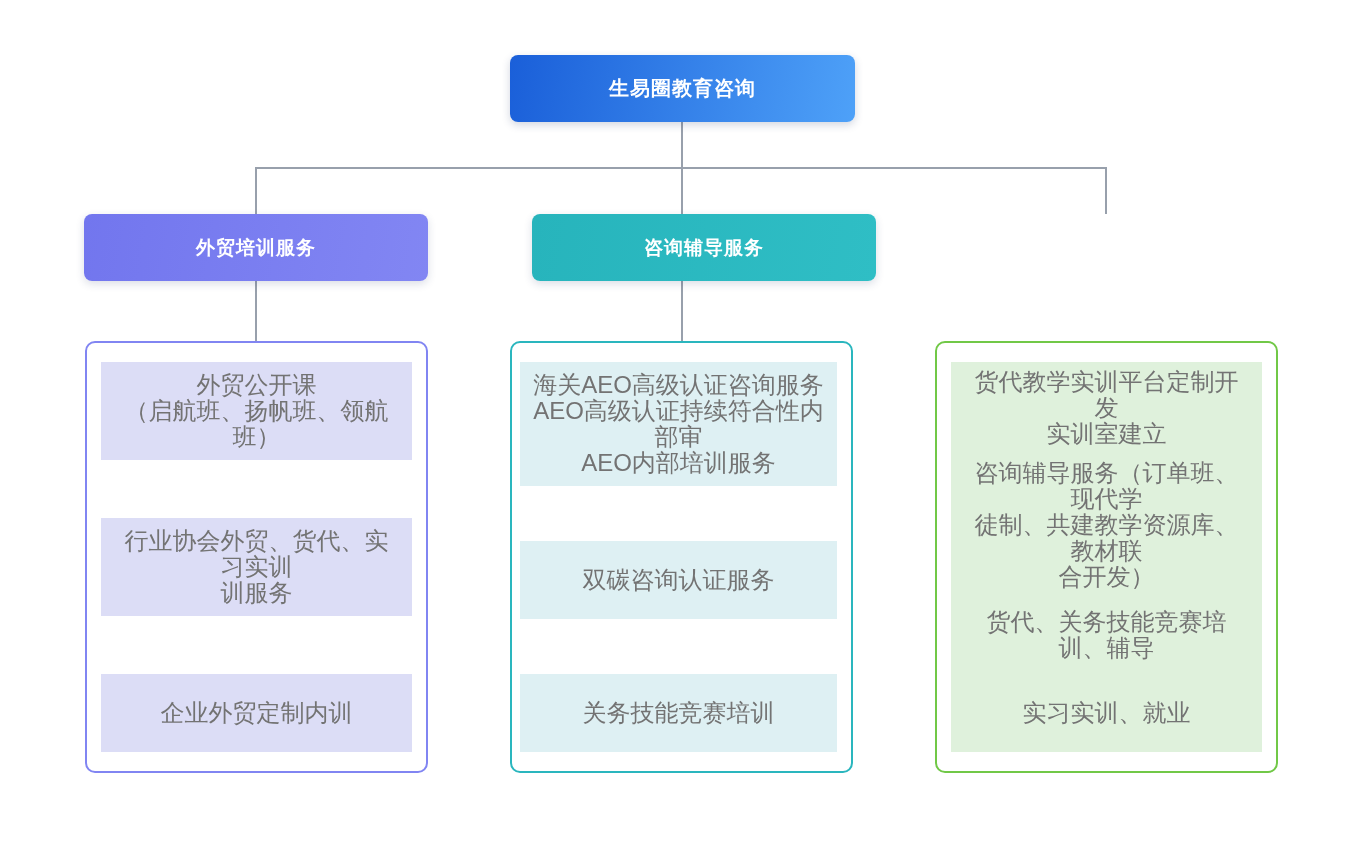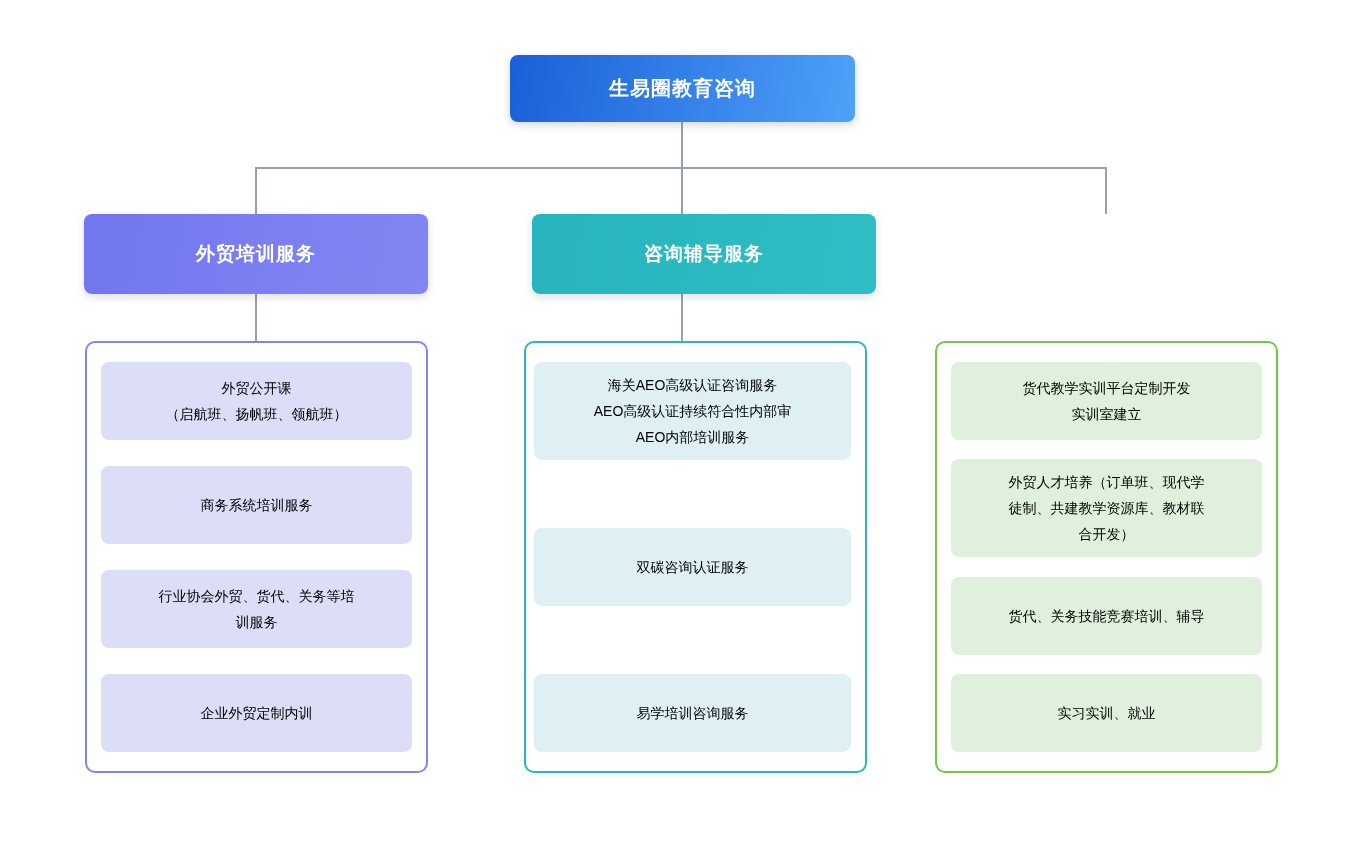--- a/index.html
+++ b/index.html
@@ -14,44 +14,44 @@
   
   .root-node{
     position:absolute;left:510px;top:55px;width:345px;height:67px;
     background:linear-gradient(100deg,#1a5fd9 0%,#4ea1f8 100%);
     border-radius:8px;display:flex;align-items:center;justify-content:center;
     box-shadow:0 3px 8px rgba(30,50,100,.20);
   }
   .root-node span{color:#ffffff;font-size:20px;font-weight:bold;letter-spacing:1px;}
   
   .branch-header{
-    position:absolute;top:214px;height:80px;width:344px;border-radius:8px;
+    position:absolute;top:214px;height:67px;width:344px;border-radius:8px;
     display:flex;align-items:center;justify-content:center;
     box-shadow:0 3px 8px rgba(30,50,100,.16);
   }
   .branch-header span{color:#ffffff;font-size:19px;font-weight:bold;letter-spacing:1px;}
   .hdr-1{left:84px;background:linear-gradient(100deg,#7276ee 0%,#8286f3 100%);}
   .hdr-2{left:532px;background:linear-gradient(100deg,#27b4bc 0%,#2fbec5 100%);}
   .hdr-3{left:935px;background:linear-gradient(100deg,#6cc53f 0%,#78cd4c 100%);}
   
   .branch-box{
     position:absolute;top:341px;width:343px;height:432px;box-sizing:border-box;
     background:#ffffff;border-radius:10px;border:2px solid;
     display:flex;flex-direction:column;justify-content:space-between;
     padding:19px 14px;
   }
   .box-1{left:85px;border-color:#8185f2;}
-  .box-2{left:524px;border-color:#2ab6be;padding-left:8px;}
+  .box-2{left:510px;border-color:#2ab6be;padding-left:8px;}
   .box-3{left:935px;border-color:#71c847;}
   
   .item{
-    border-radius:8px;min-height:78px;box-sizing:border-box;
+    border-radius:0;min-height:78px;box-sizing:border-box;
     display:flex;align-items:center;justify-content:center;
     padding:10px 12px;text-align:center;white-space:pre-line;
-    font-size:14px;line-height:26px;color:#000000;
+    font-size:24px;line-height:26px;color:#737373;
   }
   .box-1 .item{background:#dcddf6;}
   .box-2 .item{background:#def0f3;}
   .box-3 .item{background:#dff1dc;}
 </style>
 </head>
 <body>
 
 <div class="canvas">
 
@@ -70,37 +70,36 @@
   <div class="branch-header hdr-1">
     <span>外贸培训服务</span>
   </div>
   <div class="branch-header hdr-2">
     <span>咨询辅导服务</span>
   </div>
 
   <div class="branch-box box-1">
     <div class="item">外贸公开课
 （启航班、扬帆班、领航班）</div>
-    <div class="item">商务系统培训服务</div>
-    <div class="item">行业协会外贸、货代、关务等培
+    <div class="item">行业协会外贸、货代、实习实训
 训服务</div>
     <div class="item">企业外贸定制内训</div>
   </div>
 
   <div class="branch-box box-2">
     <div class="item">海关AEO高级认证咨询服务
 AEO高级认证持续符合性内部审
 AEO内部培训服务</div>
     <div class="item">双碳咨询认证服务</div>
-    <div class="item">易学培训咨询服务</div>
+    <div class="item">关务技能竞赛培训</div>
   </div>
 
   <div class="branch-box box-3">
     <div class="item">货代教学实训平台定制开发
 实训室建立</div>
-    <div class="item">外贸人才培养（订单班、现代学
+    <div class="item">咨询辅导服务（订单班、现代学
 徒制、共建教学资源库、教材联
 合开发）</div>
     <div class="item">货代、关务技能竞赛培训、辅导</div>
     <div class="item">实习实训、就业</div>
   </div>
 
 </div>
 
 </body></html>

